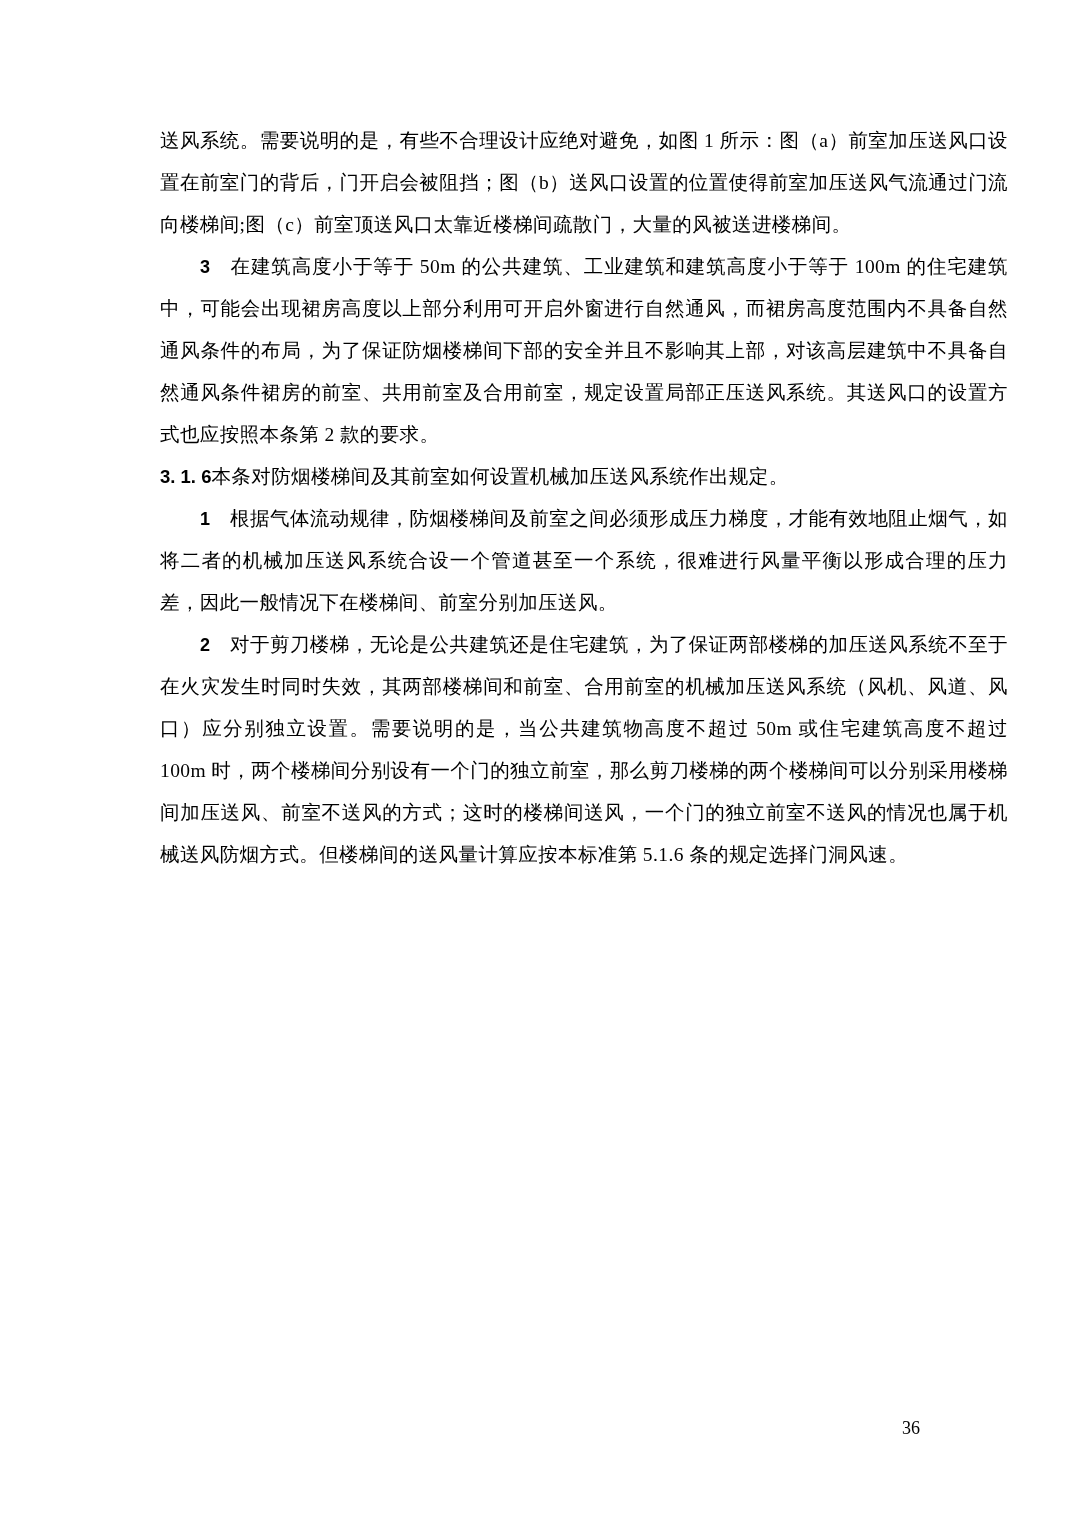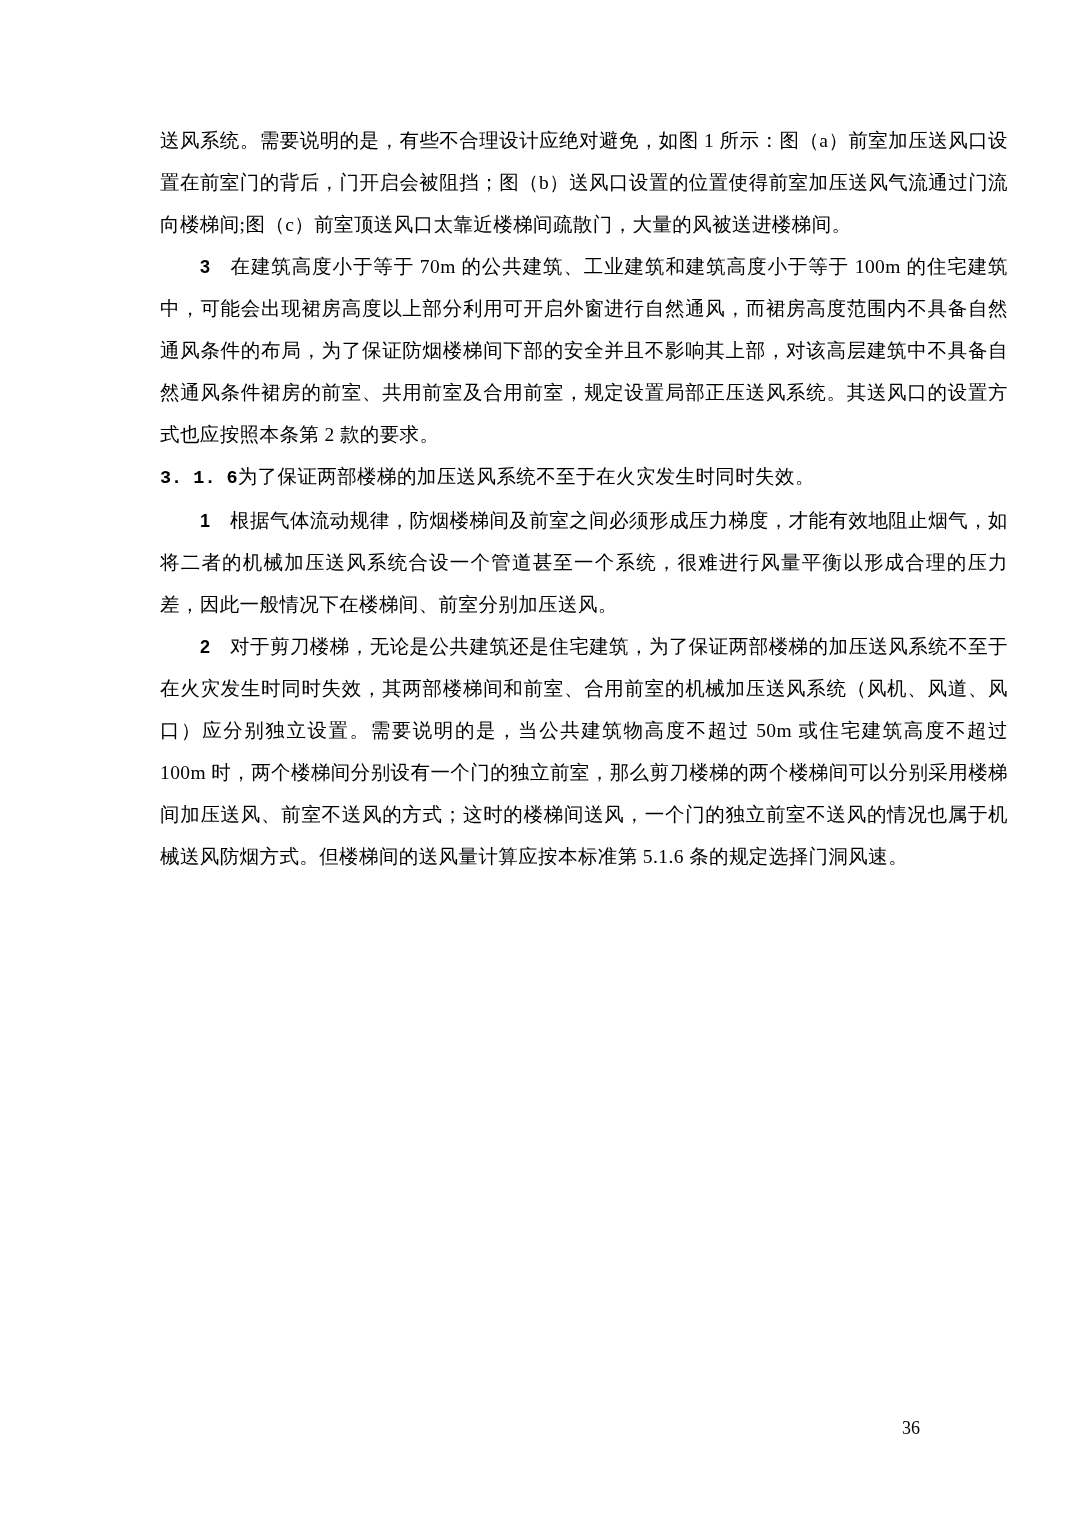--- a/index.html
+++ b/index.html
@@ -41,21 +41,21 @@
     font-family: "Liberation Sans", sans-serif;
     font-size: 18px;
     letter-spacing: 0;
   }
   .gap-after-num {
     display: inline-block;
     width: 20px;
   }
   .clause-head {
     font-weight: bold;
-    font-family: Liberation Mono, monospace;
+    font-family: Liberation Sans, sans-serif;
     font-size: 18.5px;
     letter-spacing: 0;
   }
   .page-number {
     position: absolute;
     right: 160px;
     bottom: 88px;
     font-size: 18px;
     font-family: "Liberation Serif", serif;
     color: #000;
@@ -64,23 +64,23 @@
 </style>
 </head>
 <body>
 
 <div class="page">
 
   <div class="body-text">
 
     <p>送风系统。需要说明的是，有些不合理设计应绝对避免，如图 1 所示：图（a）前室加压送风口设置在前室门的背后，门开启会被阻挡；图（b）送风口设置的位置使得前室加压送风气流通过门流向楼梯间;图（c）前室顶送风口太靠近楼梯间疏散门，大量的风被送进楼梯间。</p>
 
-    <p class="indent-2"><span class="numlead">3</span><span class="gap-after-num"></span><span>在建筑高度小于等于 70m 的公共建筑、工业建筑和建筑高度小于等于 100m 的住宅建筑中，可能会出现裙房高度以上部分利用可开启外窗进行自然通风，而裙房高度范围内不具备自然通风条件的布局，为了保证防烟楼梯间下部的安全并且不影响其上部，对该高层建筑中不具备自然通风条件裙房的前室、共用前室及合用前室，规定设置局部正压送风系统。其送风口的设置方式也应按照本条第 2 款的要求。</span></p>
+    <p class="indent-2"><span class="numlead">3</span><span class="gap-after-num"></span><span>在建筑高度小于等于 50m 的公共建筑、工业建筑和建筑高度小于等于 100m 的住宅建筑中，可能会出现裙房高度以上部分利用可开启外窗进行自然通风，而裙房高度范围内不具备自然通风条件的布局，为了保证防烟楼梯间下部的安全并且不影响其上部，对该高层建筑中不具备自然通风条件裙房的前室、共用前室及合用前室，规定设置局部正压送风系统。其送风口的设置方式也应按照本条第 2 款的要求。</span></p>
 
-    <p><span class="clause-head">3. 1. 6</span><span>为了保证两部楼梯的加压送风系统不至于在火灾发生时同时失效。</span></p>
+    <p><span class="clause-head">3. 1. 6</span><span>本条对防烟楼梯间及其前室如何设置机械加压送风系统作出规定。</span></p>
 
     <p class="indent-2"><span class="numlead">1</span><span class="gap-after-num"></span><span>根据气体流动规律，防烟楼梯间及前室之间必须形成压力梯度，才能有效地阻止烟气，如将二者的机械加压送风系统合设一个管道甚至一个系统，很难进行风量平衡以形成合理的压力差，因此一般情况下在楼梯间、前室分别加压送风。</span></p>
 
     <p class="indent-2"><span class="numlead">2</span><span class="gap-after-num"></span><span>对于剪刀楼梯，无论是公共建筑还是住宅建筑，为了保证两部楼梯的加压送风系统不至于在火灾发生时同时失效，其两部楼梯间和前室、合用前室的机械加压送风系统（风机、风道、风口）应分别独立设置。需要说明的是，当公共建筑物高度不超过 50m 或住宅建筑高度不超过 100m 时，两个楼梯间分别设有一个门的独立前室，那么剪刀楼梯的两个楼梯间可以分别采用楼梯间加压送风、前室不送风的方式；这时的楼梯间送风，一个门的独立前室不送风的情况也属于机械送风防烟方式。但楼梯间的送风量计算应按本标准第 5.1.6 条的规定选择门洞风速。</span></p>
 
   </div>
 
   <div class="page-number">36</div>
 
 </div>

